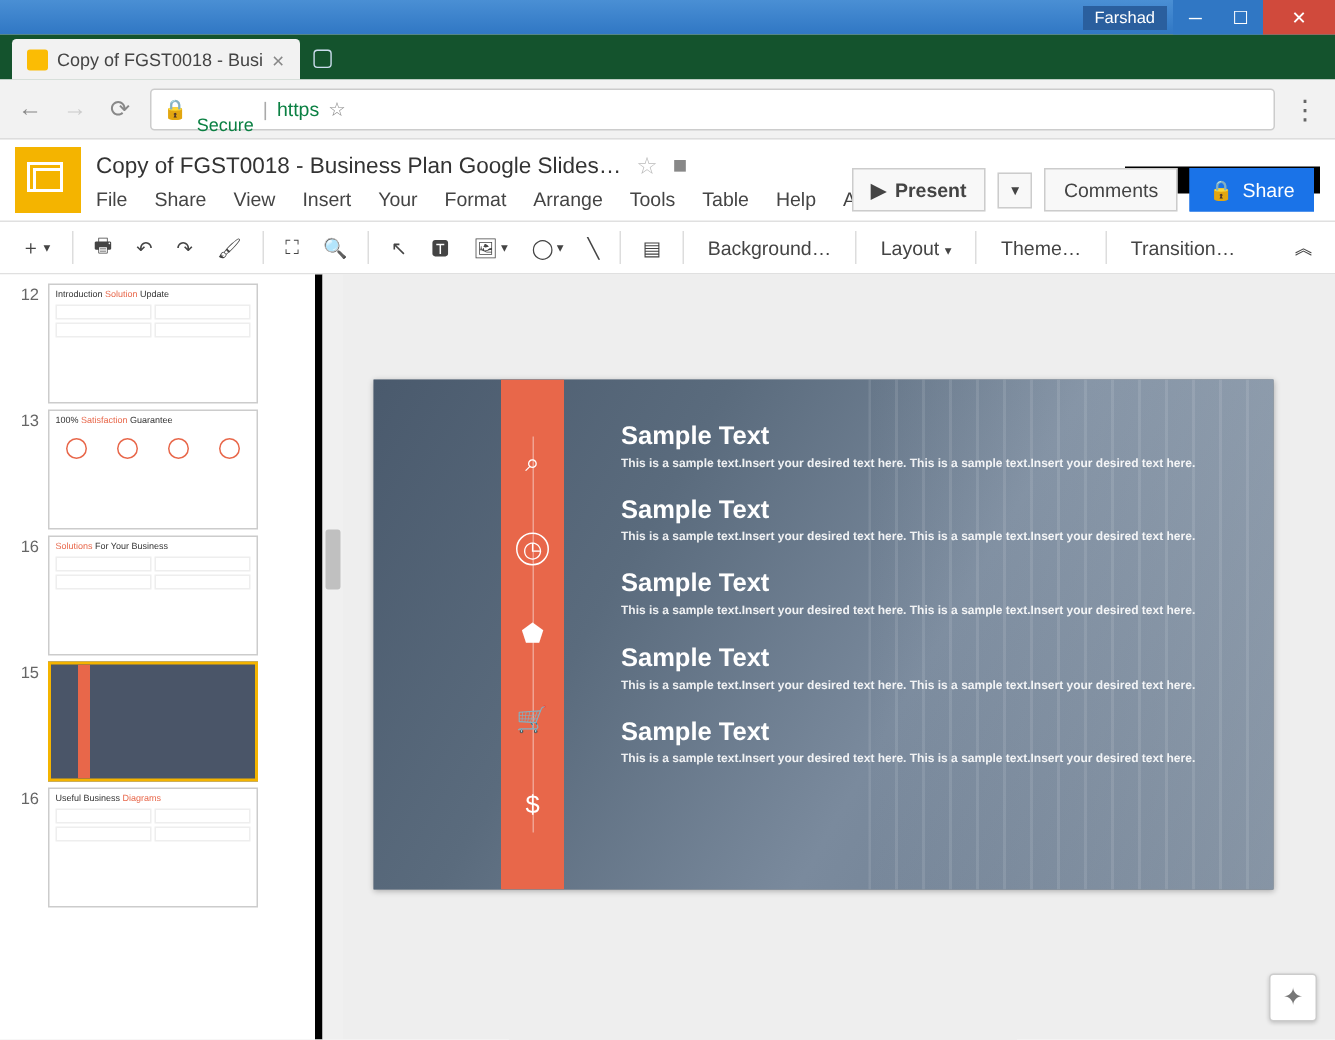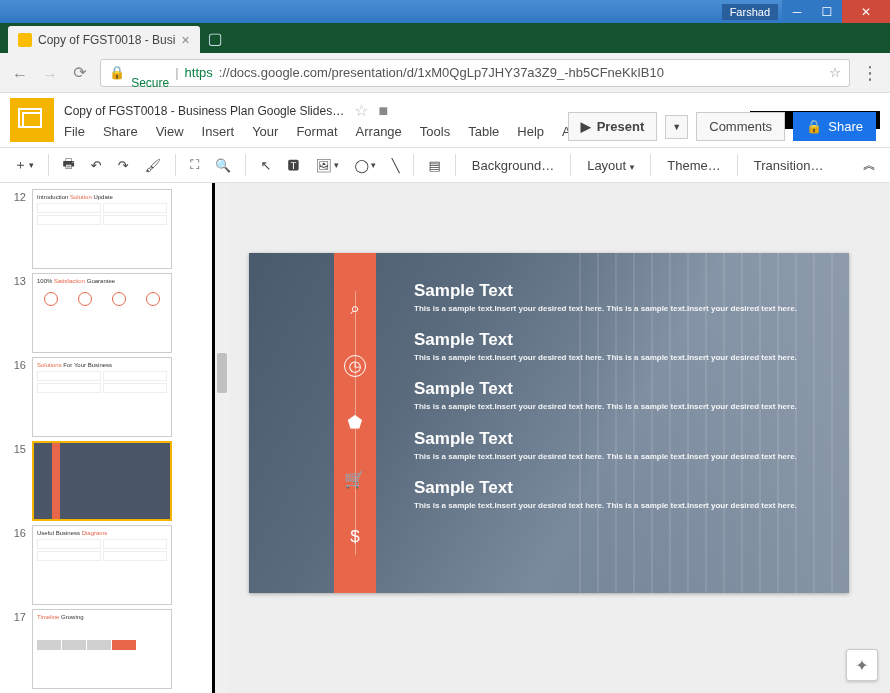--- a/index.html
+++ b/index.html
@@ -31,41 +31,41 @@
 .star { color: #888; }
 .menu-dots { color: #666; font-size: 18px; width: 20px; text-align: center; }
 
 
 .slides-header { height: 54px; display: flex; align-items: center; padding: 0 10px; gap: 10px; }
 .slides-logo { width: 44px; height: 44px; background: #f4b400; display: flex; align-items: center; justify-content: center; }
 .slides-logo-inner { width: 20px; height: 16px; border: 2px solid #fff; position: relative; }
 .slides-logo-inner::after { content: ''; position: absolute; top: -6px; left: -6px; width: 20px; height: 16px; border: 2px solid #fff; }
 .title-area { flex: 1; }
 .doc-title-row { display: flex; align-items: center; gap: 10px; }
-.doc-title { font-size: 12px; color: #333; }
+.doc-title { font-size: 15px; color: #333; }
 .title-star { color: #bbb; font-size: 16px; }
 .folder-icon { color: #888; }
 .black-box { width: 130px; height: 18px; background: #000; }
 .menubar { display: flex; gap: 18px; font-size: 13px; color: #444; margin-top: 4px; }
 .header-actions { display: flex; gap: 8px; align-items: center; }
 .btn { border: 1px solid #ccc; background: #f8f8f8; padding: 6px 12px; font-size: 13px; color: #444; display: flex; align-items: center; gap: 6px; }
 .btn.present { font-weight: bold; }
 .btn.share { background: #1a73e8; color: #fff; border-color: #1a73e8; }
 .dropdown-arrow { font-size: 9px; }
 
 
 .toolbar { height: 36px; border-top: 1px solid #e0e0e0; border-bottom: 1px solid #e0e0e0; display: flex; align-items: center; padding: 0 8px; gap: 4px; font-size: 13px; color: #444; }
 .tb-btn { padding: 4px 6px; display: flex; align-items: center; gap: 2px; }
 .tb-sep { width: 1px; height: 22px; background: #ddd; margin: 0 4px; }
 .tb-text-btn { padding: 4px 8px; }
 .tb-collapse { margin-left: auto; }
 
 
 .main-area { display: flex; height: calc(693px - 23px - 30px - 40px - 54px - 36px); background: #eee; }
-.thumb-panel { width: 215px; background: #fff; border-right: 3px solid #000000; overflow: hidden; padding: 4px 0; }
+.thumb-panel { width: 215px; background: #fff; border-right: 5px solid #000000; overflow: hidden; padding: 4px 0; }
 .thumb-row { display: flex; padding: 2px 6px; gap: 6px; }
 .thumb-num { width: 20px; text-align: right; font-size: 11px; color: #666; padding-top: 2px; }
 .thumb { width: 140px; height: 80px; border: 1px solid #ccc; background: #fff; font-size: 5px; padding: 4px; position: relative; overflow: hidden; }
 .thumb.selected { border: 2px solid #f4b400; }
 .thumb-title { font-size: 6px; color: #333; margin-bottom: 3px; }
 .thumb-title .accent { color: #e8674a; }
 .thumb-grid { display: grid; grid-template-columns: 1fr 1fr; gap: 2px; }
 .thumb-cell { height: 10px; border: 0.5px solid #eee; }
 .thumb-circles { display: flex; gap: 6px; justify-content: space-around; margin-top: 8px; }
 .thumb-circle { width: 14px; height: 14px; border: 1px solid #e8674a; border-radius: 50%; }
@@ -115,21 +115,20 @@
 
 <div class="omnibox-row">
   <div class="nav-btn">←</div>
   <div class="nav-btn disabled">→</div>
   <div class="nav-btn">⟳</div>
   <div class="omnibox">
     <span class="secure-lock">🔒</span>
     <span class="secure">Secure</span>
     <span style="color:#aaa">|</span>
     <span class="url-proto">https</span>
-      <span class="url-rest">://docs.google.com/presentation/d/1xM0QgLp7JHY37a3Z9_-hb5CFneKkIB10</span>
     <span class="star">☆</span>
   </div>
   <div class="menu-dots">⋮</div>
 </div>
 
 <div class="slides-header">
   <div class="slides-logo">
       <div class="slides-logo-inner"></div>
     </div>
   <div class="title-area">
@@ -248,32 +247,20 @@
       <div class="thumb">
         <div class="thumb-title"><span>Useful Business </span><span class="accent">Diagrams</span></div>
         <div class="thumb-grid">
             <div class="thumb-cell"></div>
             <div class="thumb-cell"></div>
             <div class="thumb-cell"></div>
             <div class="thumb-cell"></div>
           </div>
       </div>
     </div>
-    <div class="thumb-row">
-      <div class="thumb-num">17</div>
-      <div class="thumb">
-        <div class="thumb-title"><span class="accent">Timeline</span><span> Growing</span></div>
-        <div class="thumb-chevrons">
-            <div class="thumb-chev"></div>
-            <div class="thumb-chev"></div>
-            <div class="thumb-chev"></div>
-            <div class="thumb-chev orange"></div>
-          </div>
-      </div>
-    </div>
   </div>
 
   <div class="scroll-track">
     <div class="scroll-thumb"></div>
   </div>
 
   <div class="canvas-area">
     <div class="slide-canvas">
       <div class="slide-bg"></div>
       <div class="orange-strip">

